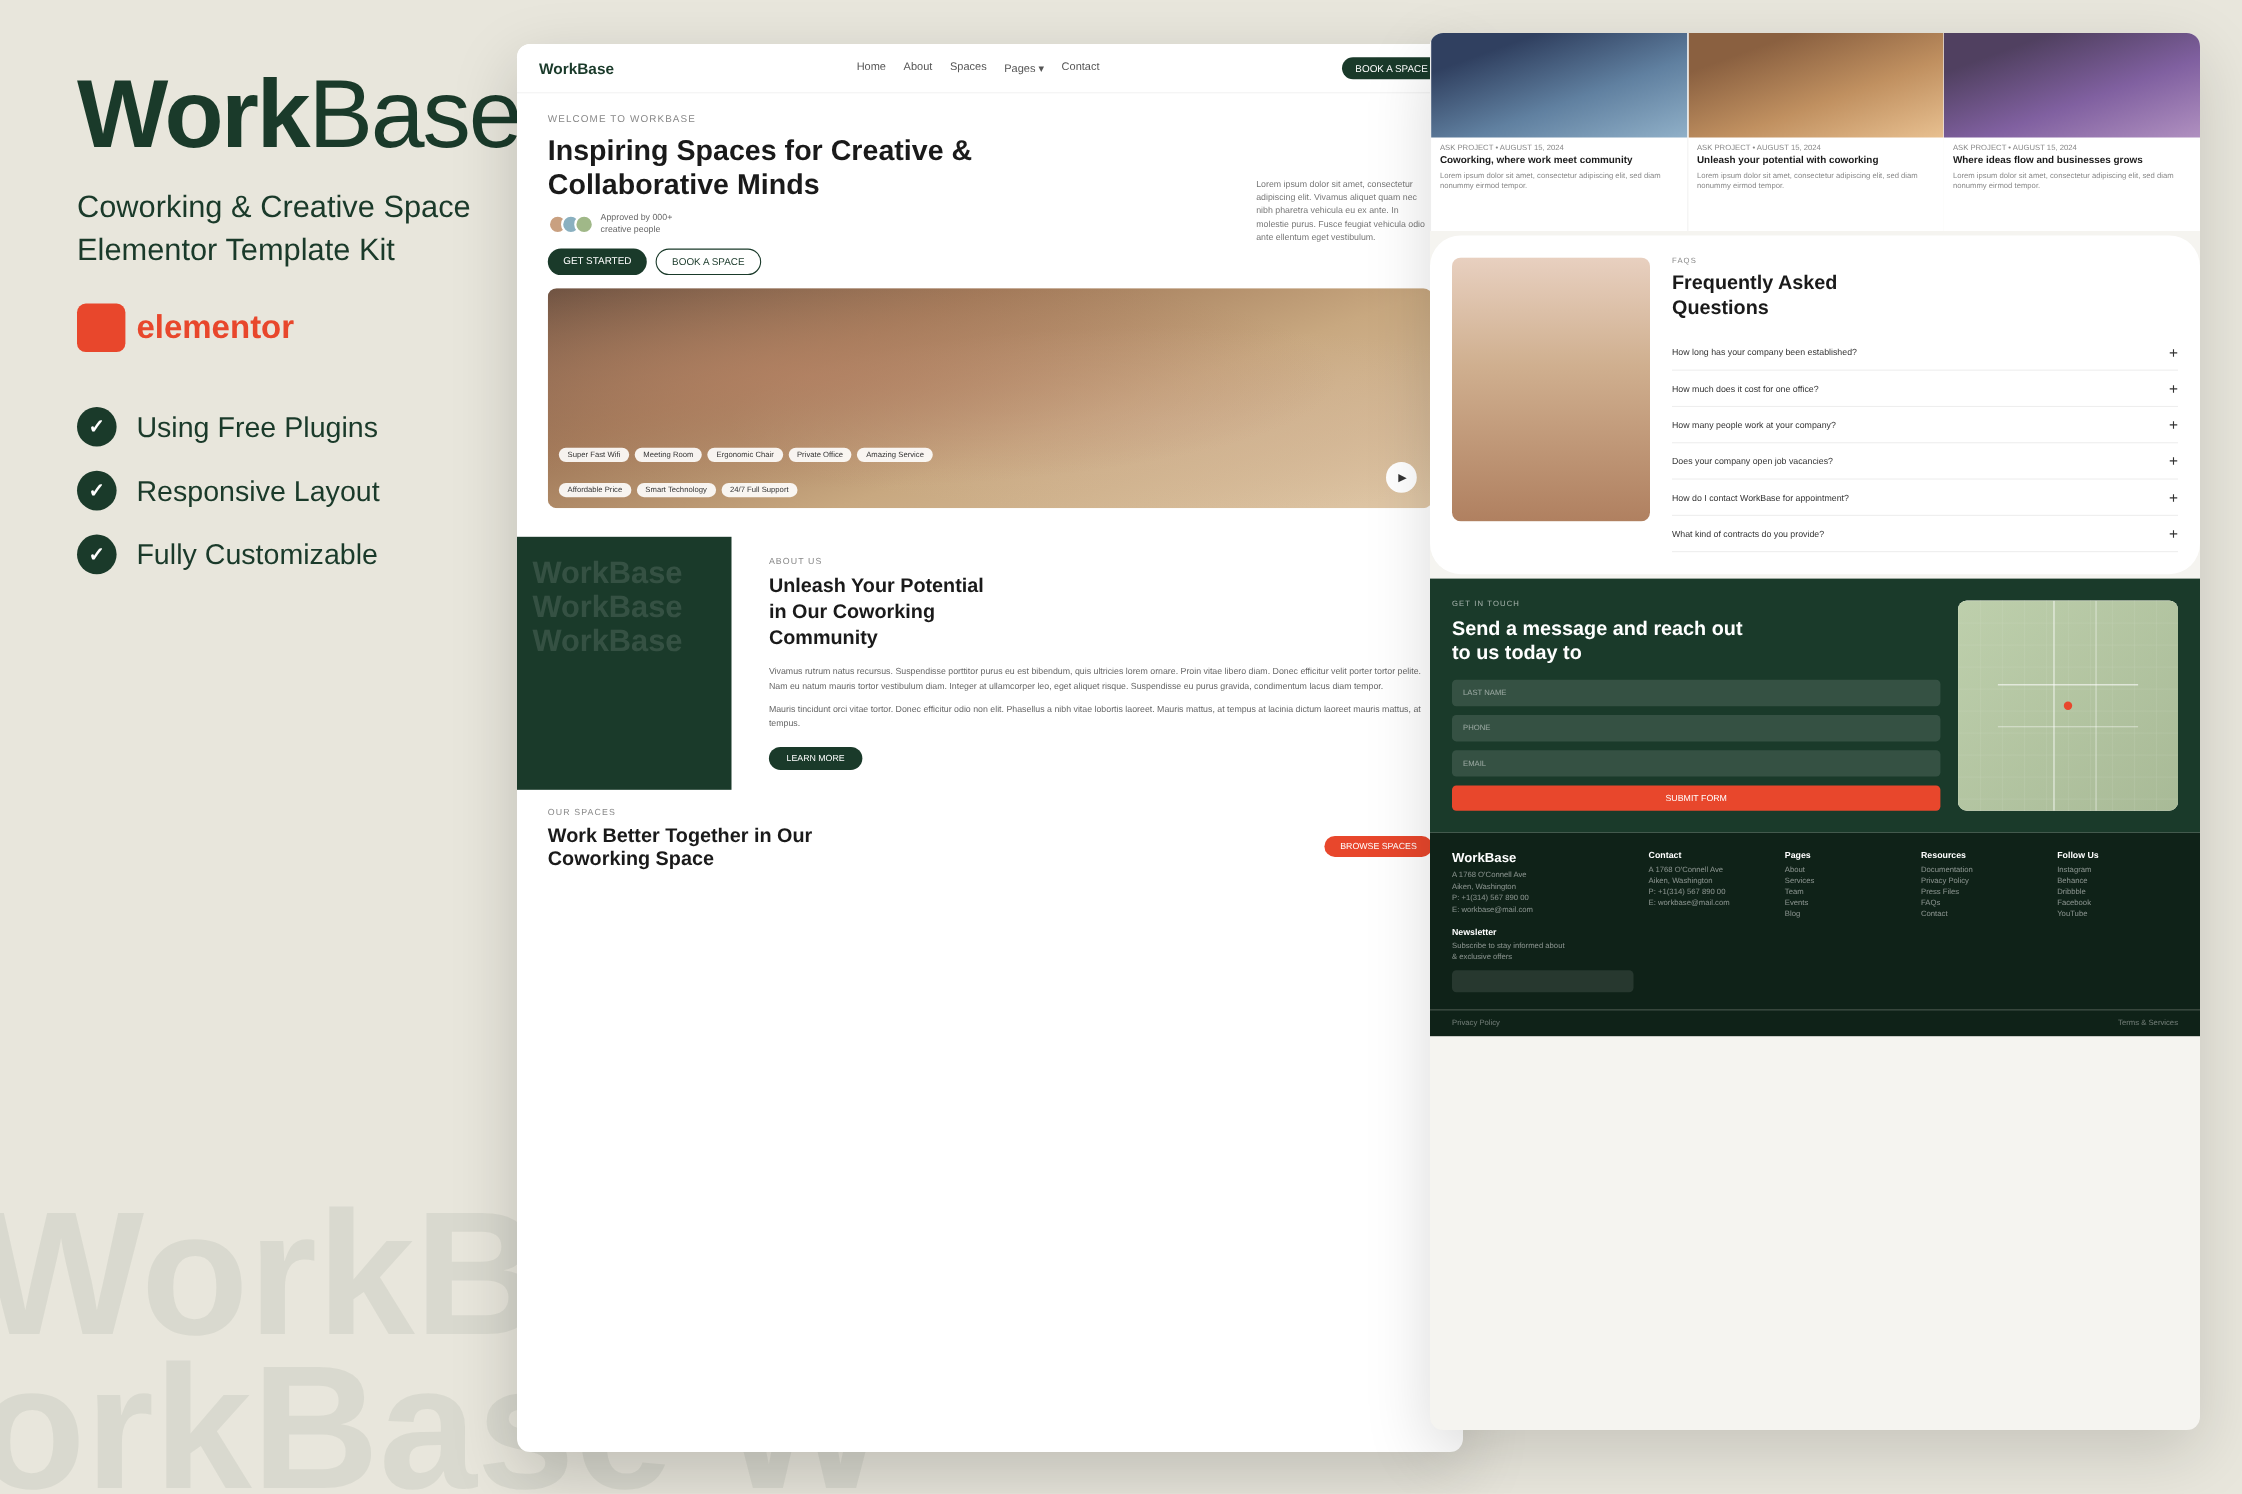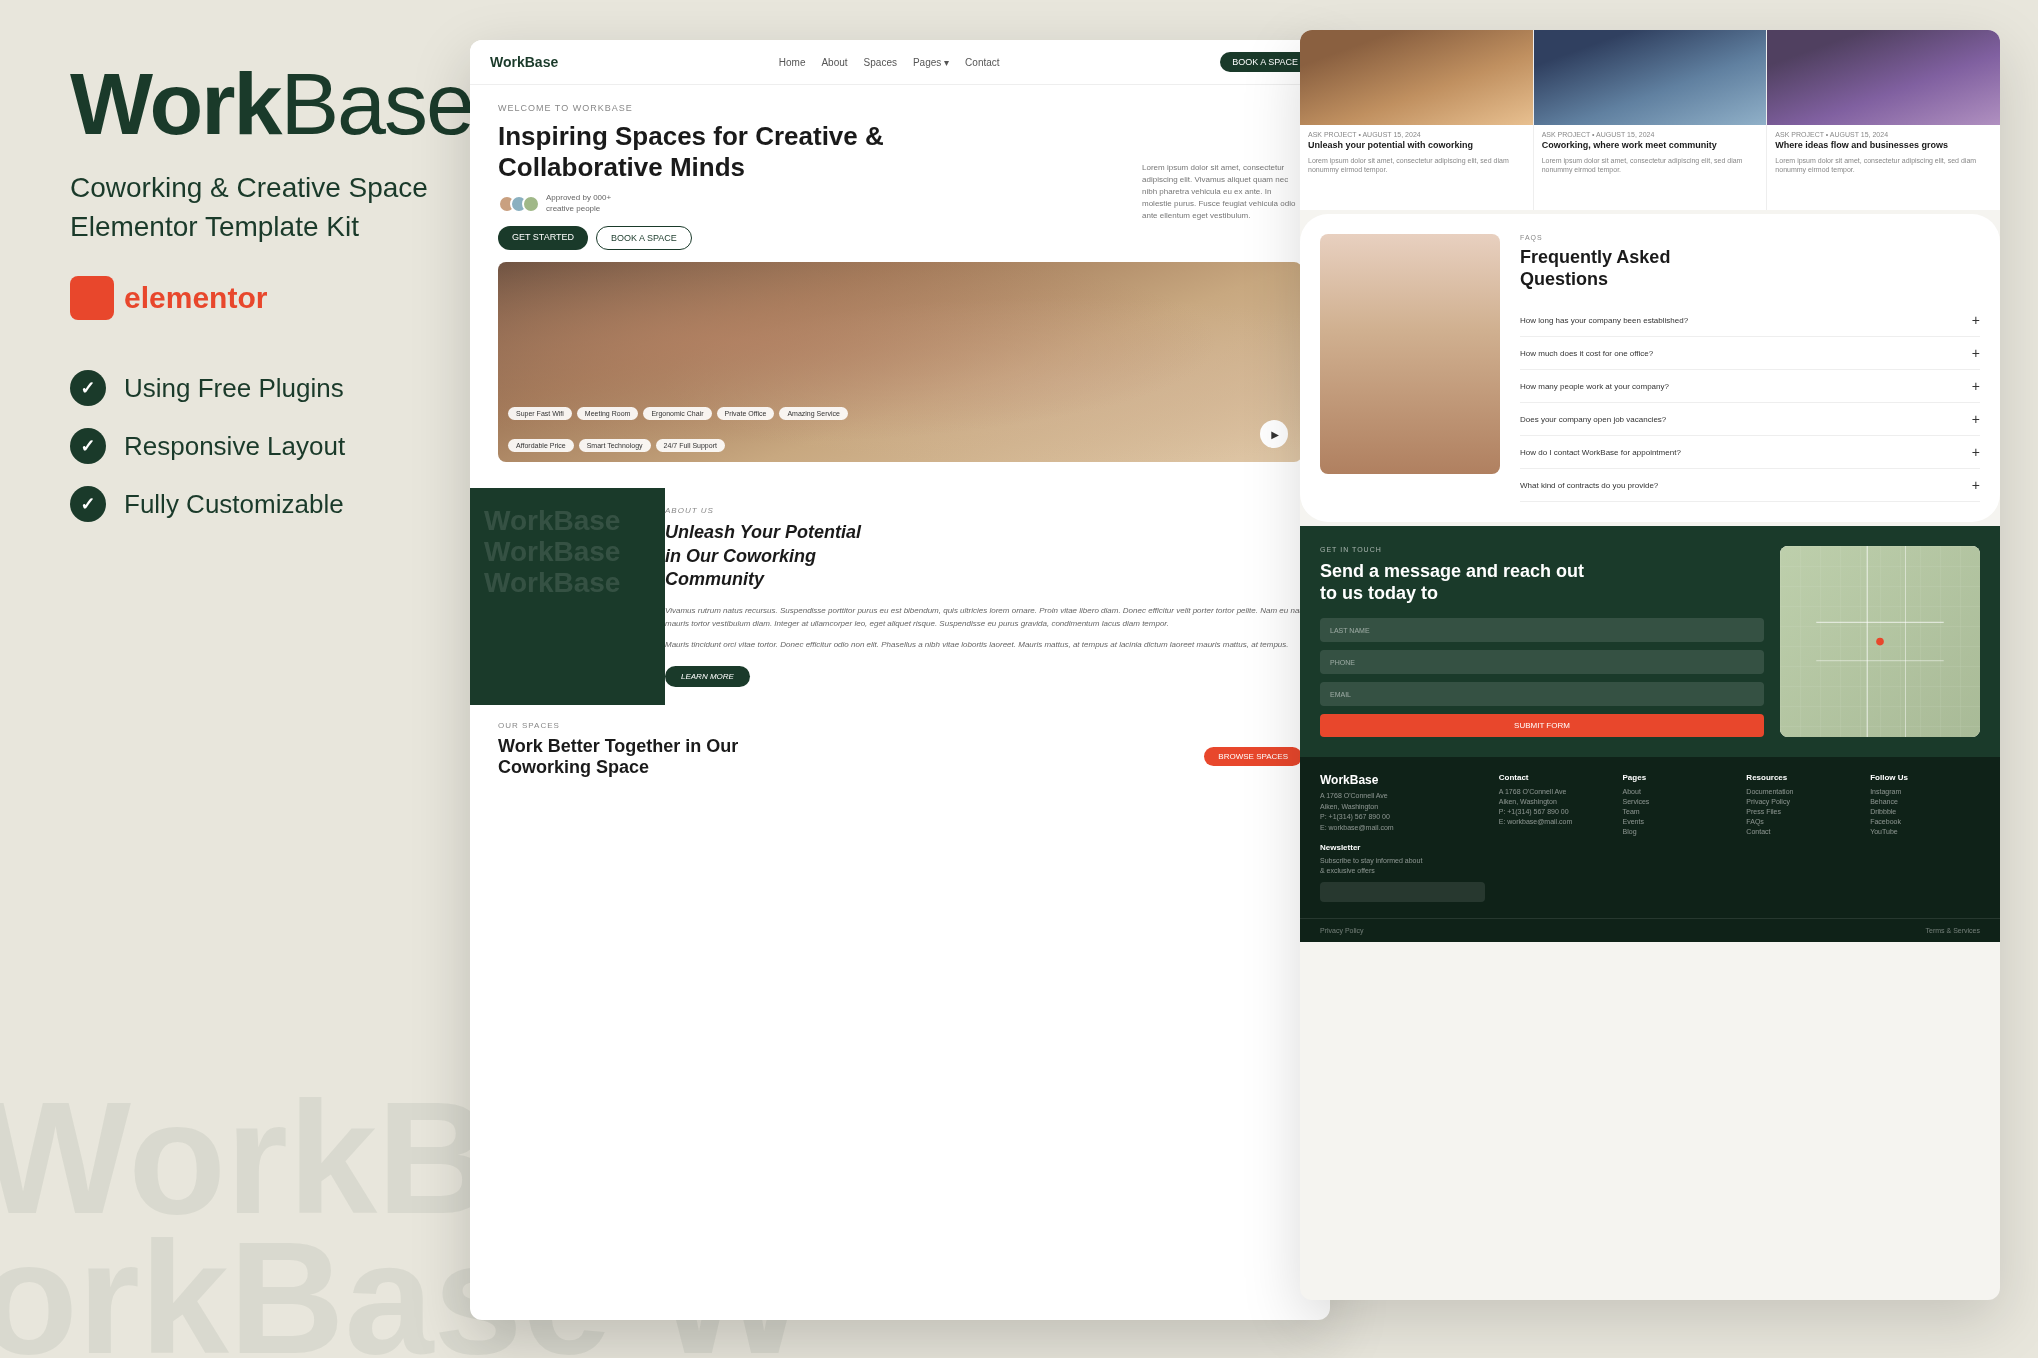--- a/index.html
+++ b/index.html
@@ -343,22 +343,21 @@
       margin-bottom: 2px;
     }
     .stat-value {
       font-size: 18px;
       font-weight: 800;
       color: white;
     }
 
     .about-content {
       flex: 1;
-      padding: 18px 0;
-      font-style: italic;
+      padding: 18px 34px;
     }
     .about-label {
       font-size: 8px;
       color: #888;
       letter-spacing: 1px;
       margin-bottom: 6px;
     }
     .about-title {
       font-size: 18px;
       font-weight: 800;
@@ -777,30 +776,30 @@
         </div>
         <span class="browse-btn">BROWSE SPACES</span>
       </div>
     </div>
 
   </div>
 
   <div class="browser-mockup-2">
 
     <div class="blog-cards-row">
+      <div class="blog-card" style="border-left:1px solid #eee;border-right:1px solid #eee;">
+        <div class="blog-card-img photo-people-2" style="height:95px;"></div>
+        <div class="blog-card-meta">ASK PROJECT • AUGUST 15, 2024</div>
+        <div class="blog-card-title">Coworking, where work meet community</div>
+        <div class="blog-card-desc">Lorem ipsum dolor sit amet, consectetur adipiscing elit, sed diam nonummy eirmod tempor.</div>
+      </div>
       <div class="blog-card">
         <div class="blog-card-img photo-people-1" style="height:95px;"></div>
         <div class="blog-card-meta">ASK PROJECT • AUGUST 15, 2024</div>
         <div class="blog-card-title">Unleash your potential with coworking</div>
-        <div class="blog-card-desc">Lorem ipsum dolor sit amet, consectetur adipiscing elit, sed diam nonummy eirmod tempor.</div>
-      </div>
-      <div class="blog-card" style="border-left:1px solid #eee;border-right:1px solid #eee;">
-        <div class="blog-card-img photo-people-2" style="height:95px;"></div>
-        <div class="blog-card-meta">ASK PROJECT • AUGUST 15, 2024</div>
-        <div class="blog-card-title">Coworking, where work meet community</div>
         <div class="blog-card-desc">Lorem ipsum dolor sit amet, consectetur adipiscing elit, sed diam nonummy eirmod tempor.</div>
       </div>
       <div class="blog-card">
         <div class="blog-card-img photo-people-3" style="height:95px;"></div>
         <div class="blog-card-meta">ASK PROJECT • AUGUST 15, 2024</div>
         <div class="blog-card-title">Where ideas flow and businesses grows</div>
         <div class="blog-card-desc">Lorem ipsum dolor sit amet, consectetur adipiscing elit, sed diam nonummy eirmod tempor.</div>
       </div>
     </div>
 

